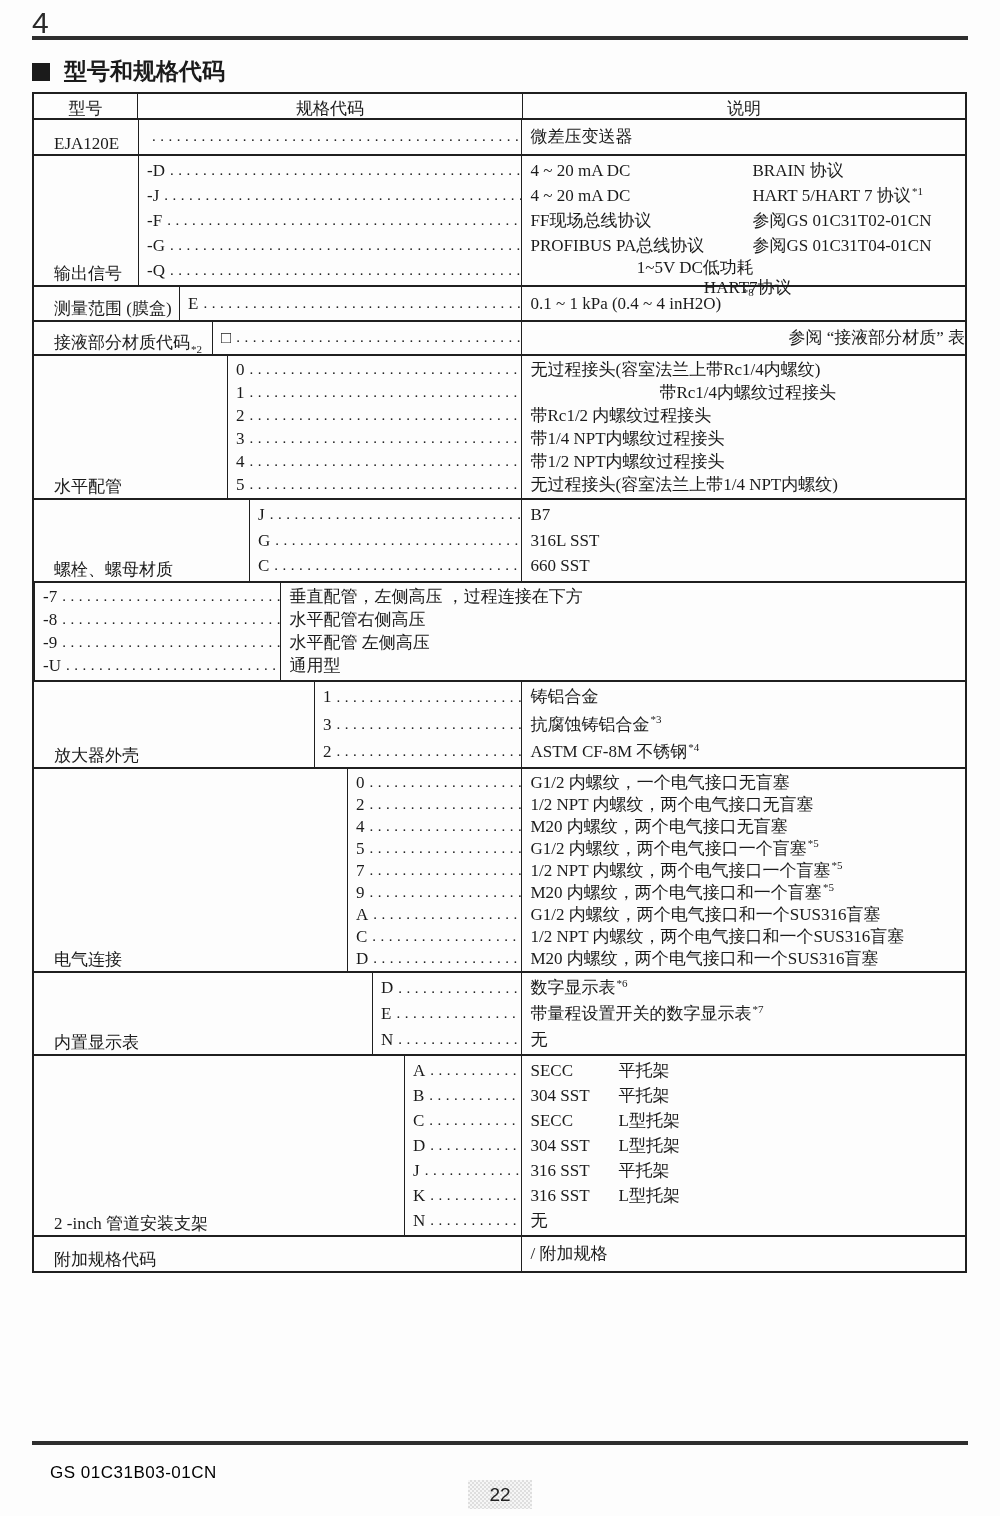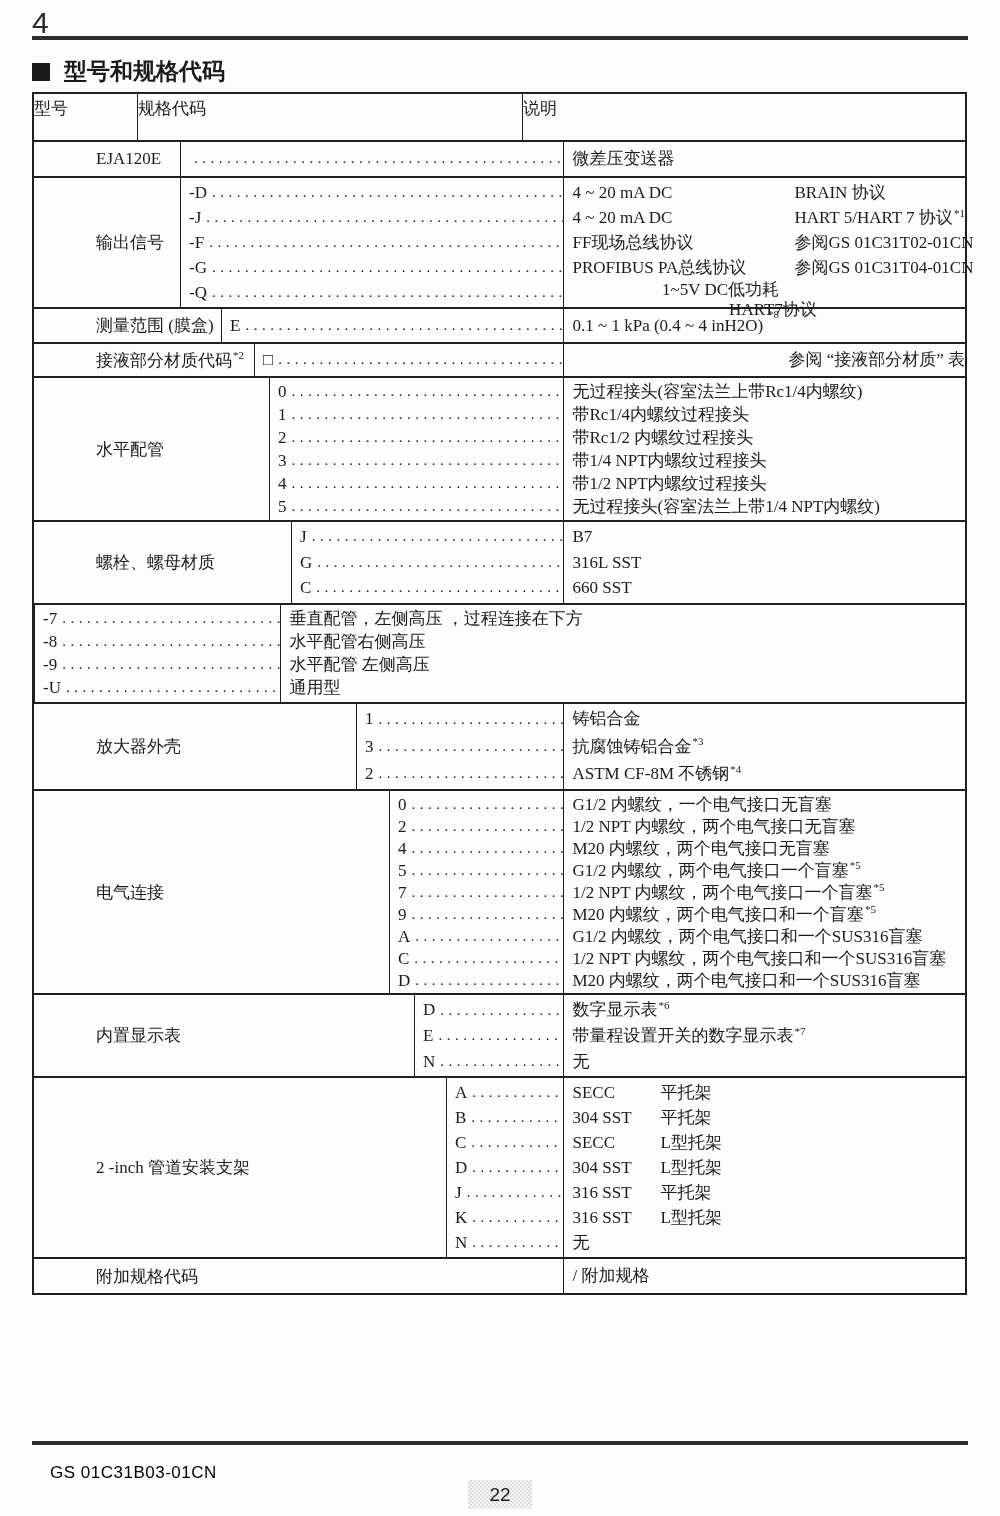--- a/index.html
+++ b/index.html
@@ -26,30 +26,30 @@
   }
   .sq{width:18px; height:18px; background:#1b1b1b; display:inline-block;}
   
   .tbl{
     position:absolute; left:32px; top:92px; width:935px;
     border:2px solid #1f1f1f; box-sizing:border-box;
     font-size:17px;
   }
   .thead{display:flex; border-bottom:2px solid #1f1f1f;}
   .th{
-    height:46px; line-height:30px; text-align:left; box-sizing:border-box;
+    height:24px; line-height:30px; text-align:center; box-sizing:border-box;
   }
   .th.c1{width:104px; border-right:1.5px solid #1f1f1f;}
   .th.c2{width:384px;}
   .th.c3{flex:1; border-left:1.5px solid #1f1f1f;}
   .sec{display:flex; box-sizing:border-box;}
   .sec + .sec{border-top:2px solid #1f1f1f;}
   .lab{
-    display:flex; align-items:center; box-sizing:border-box;
-    padding-left:20px; flex:none;margin-left:42px;
+    display:flex; align-items:flex-end; box-sizing:border-box;
+    padding-left:20px; flex:none;
   }
   .codes{
     flex:none; box-sizing:border-box; border-left:1.5px solid #1f1f1f;
     padding:2px 0;
   }
   .descs{
     flex:1; box-sizing:border-box; border-left:1.5px solid #1f1f1f;
     padding:2px 0 2px 9px;
   }
   .crow,.drow{display:flex; align-items:center; line-height:1.15; white-space:nowrap;}
@@ -223,21 +223,21 @@
             </div>
             <div class="crow" style="height: 23px;">
               <span class="code">5</span>
               <span class="lead">..................................................................................................................................</span>
             </div>
           </div>
           <div class="descs">
             <div class="drow" style="height: 23px;">
               <span>无过程接头(容室法兰上带Rc1/4内螺纹)</span>
             </div>
-            <div class="drow" style="height: 23px;">
+            <div class="drow" style="height: 23px; justify-content: center;">
               <span>带Rc1/4内螺纹过程接头</span>
             </div>
             <div class="drow" style="height: 23px;">
               <span>带Rc1/2 内螺纹过程接头</span>
             </div>
             <div class="drow" style="height: 23px;">
               <span>带1/4 NPT内螺纹过程接头</span>
             </div>
             <div class="drow" style="height: 23px;">
               <span>带1/2 NPT内螺纹过程接头</span>

